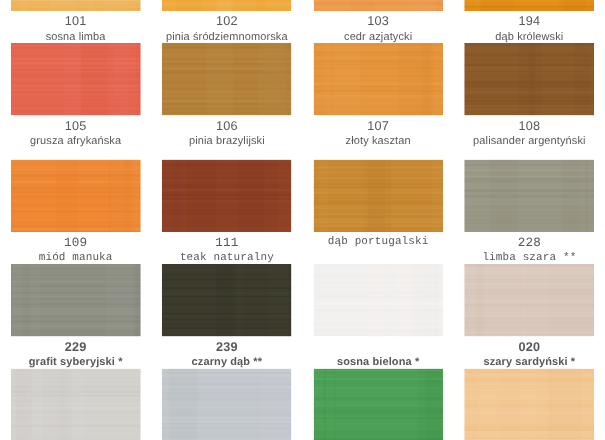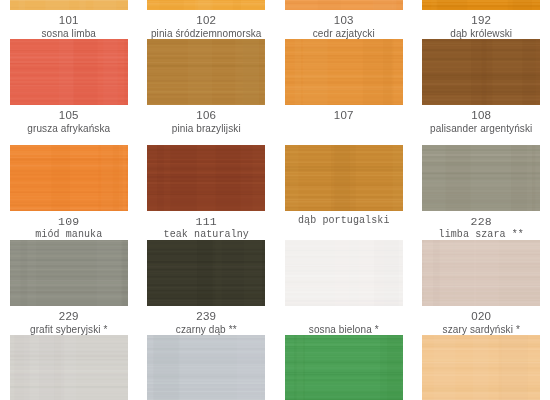--- a/index.html
+++ b/index.html
@@ -52,21 +52,21 @@
     color:#58585a;
     letter-spacing:0.1px;
     white-space:nowrap;
     text-align:center;
   }
   .code.empty{visibility:hidden;}
   
   #r0{top:-56px;}
   #r1{top:39px;}
   #r2{top:145px;font-family:Liberation Mono, monospace;}
-  #r3{top:240px;}
+  #r3{top:240px;font-weight:bold;}
   #r4{top:335px;}
 </style>
 </head>
 <body>
 
 <div id="chart">
     <div class="row" id="r0">
       <div class="cell">
         <div class="swatch"><svg width="118" height="66" viewBox="0 0 118 66" preserveAspectRatio="none">
             <rect width="118" height="66" fill="#eeb45a"></rect>
@@ -212,21 +212,21 @@
             <rect x="0" y="56.07" width="118" height="2.13" fill="#eeab3e" opacity="0.25"></rect>
             <rect x="0" y="58.96" width="118" height="2.14" fill="#eeab3e" opacity="0.19"></rect>
             <rect x="0" y="61.14" width="118" height="1.85" fill="#c97609" opacity="0.24"></rect>
             <rect x="0" y="65.29" width="118" height="1.64" fill="#eeab3e" opacity="0.10"></rect>
             <rect x="85.8" y="0" width="24.1" height="66" fill="#c97609" opacity="0.10"></rect>
             <rect x="14.6" y="0" width="30.6" height="66" fill="#c97609" opacity="0.10"></rect>
             <rect x="90.7" y="0" width="29.7" height="66" fill="#c97609" opacity="0.10"></rect>
             <rect x="9.2" y="0" width="6.5" height="66" fill="#eeab3e" opacity="0.10"></rect>
           </svg></div>
         <div class="labels">
-          <span class="code">192</span>
+          <span class="code">194</span>
           <span class="name">dąb królewski</span>
         </div>
       </div>
     </div>
     <div class="row" id="r1">
       <div class="cell">
         <div class="swatch"><svg width="118" height="66" viewBox="0 0 118 66" preserveAspectRatio="none">
             <rect width="118" height="66" fill="#e5654f"></rect>
             <rect x="0" y="1.81" width="118" height="1.59" fill="#ef8471" opacity="0.18"></rect>
             <rect x="0" y="3.31" width="118" height="2.37" fill="#d4503a" opacity="0.06"></rect>
@@ -332,20 +332,21 @@
             <rect x="0" y="59.28" width="118" height="1.42" fill="#f0ad61" opacity="0.08"></rect>
             <rect x="0" y="62.69" width="118" height="0.83" fill="#d17f28" opacity="0.19"></rect>
             <rect x="0" y="65.07" width="118" height="0.64" fill="#d17f28" opacity="0.26"></rect>
             <rect x="18.2" y="0" width="24.4" height="66" fill="#f0ad61" opacity="0.10"></rect>
             <rect x="77.9" y="0" width="28.6" height="66" fill="#d17f28" opacity="0.10"></rect>
             <rect x="98.0" y="0" width="10.4" height="66" fill="#d17f28" opacity="0.10"></rect>
             <rect x="9.7" y="0" width="6.5" height="66" fill="#f0ad61" opacity="0.10"></rect>
           </svg></div>
         <div class="labels">
           <span class="code">107</span>
+          <span class="name">złoty kasztan</span>
         </div>
       </div>
       <div class="cell">
         <div class="swatch"><svg width="118" height="66" viewBox="0 0 118 66" preserveAspectRatio="none">
             <rect width="118" height="66" fill="#8b5a2a"></rect>
             <rect x="0" y="0.81" width="118" height="1.30" fill="#74481e" opacity="0.26"></rect>
             <rect x="0" y="3.70" width="118" height="1.31" fill="#a2703c" opacity="0.19"></rect>
             <rect x="0" y="5.87" width="118" height="1.02" fill="#a2703c" opacity="0.25"></rect>
             <rect x="0" y="8.00" width="118" height="0.81" fill="#a2703c" opacity="0.10"></rect>
             <rect x="0" y="10.18" width="118" height="1.79" fill="#74481e" opacity="0.22"></rect>

